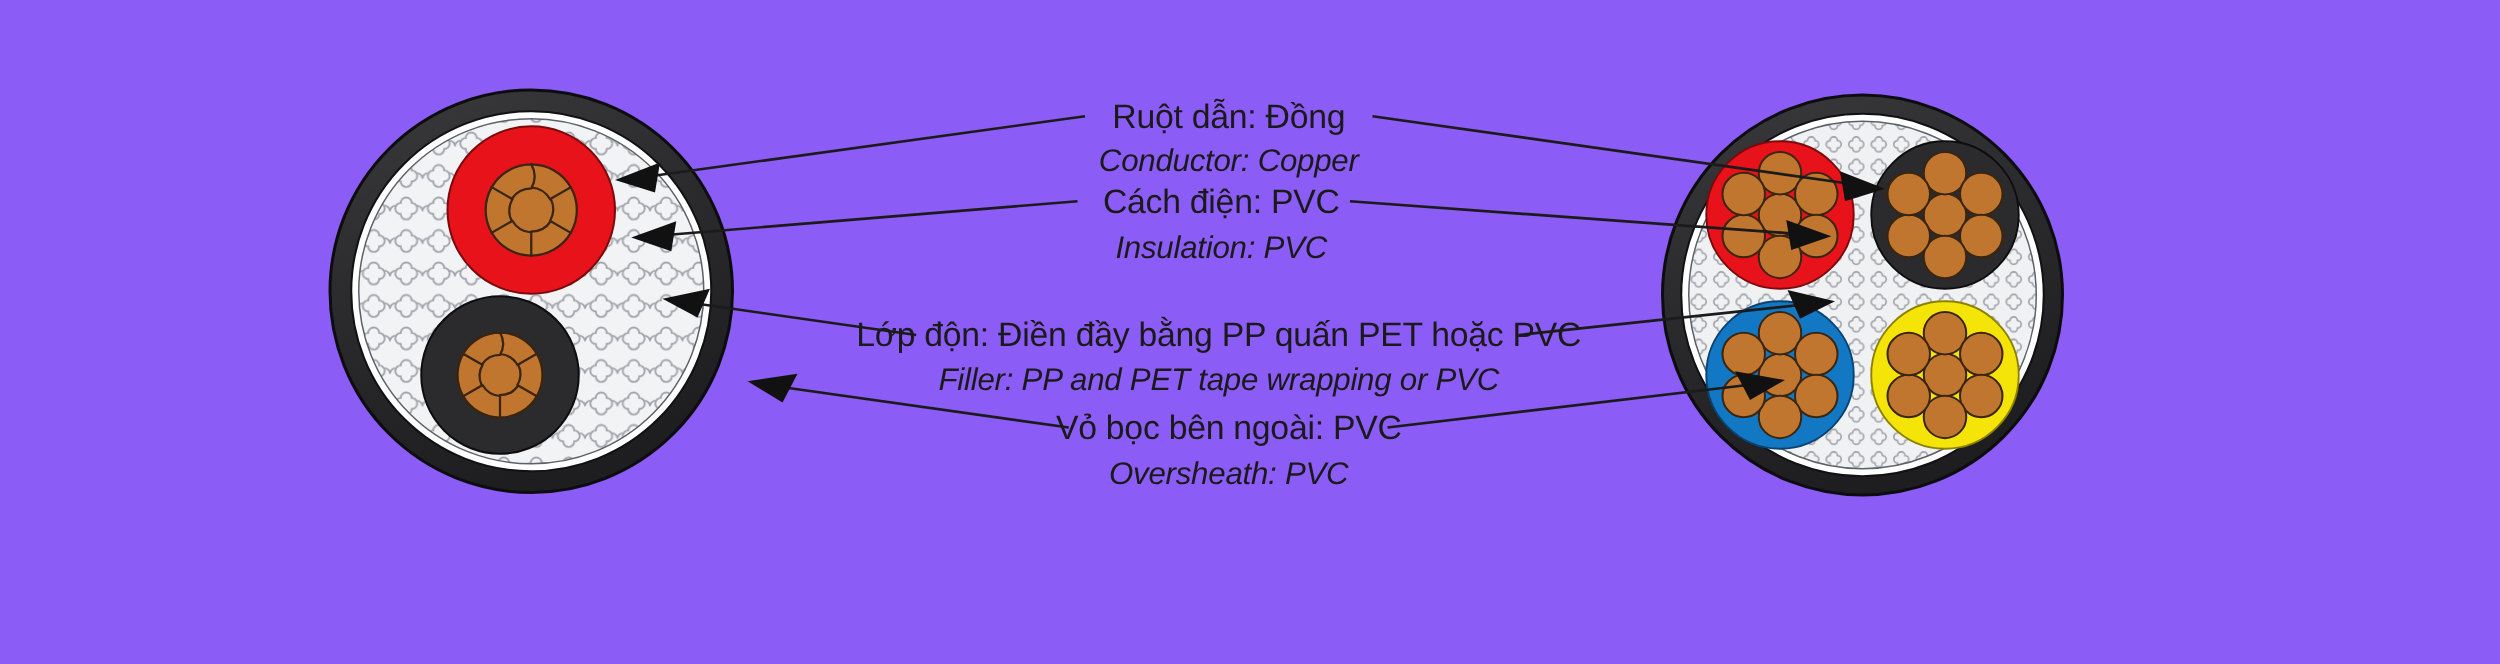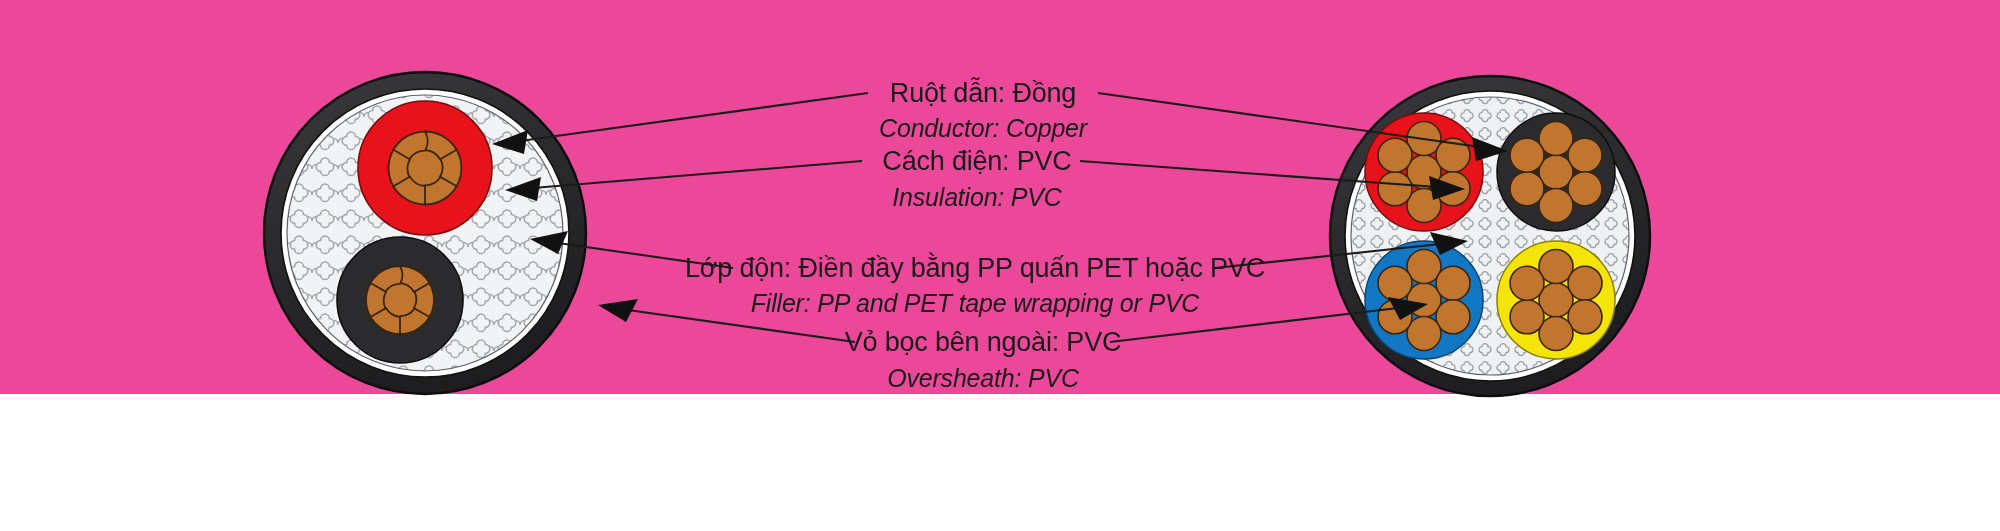--- a/index.html
+++ b/index.html
@@ -9,22 +9,22 @@
   }
   body {
     width: 2000px;
     height: 531px;
     font-family: "Liberation Sans", sans-serif;
     overflow: hidden;
   }
   #stage {
     position: relative;
     width: 2000px;
-    height: 394px;
-    background: #ec4899;
+    height: 531px;
+    background: #8b5cf6;
     text-align: center;
   }
   #diagram {
     position: absolute;
     left: 0;
     top: 0;
     width: 2000px;
     height: 531px;
   }
   .lbl-vi {

